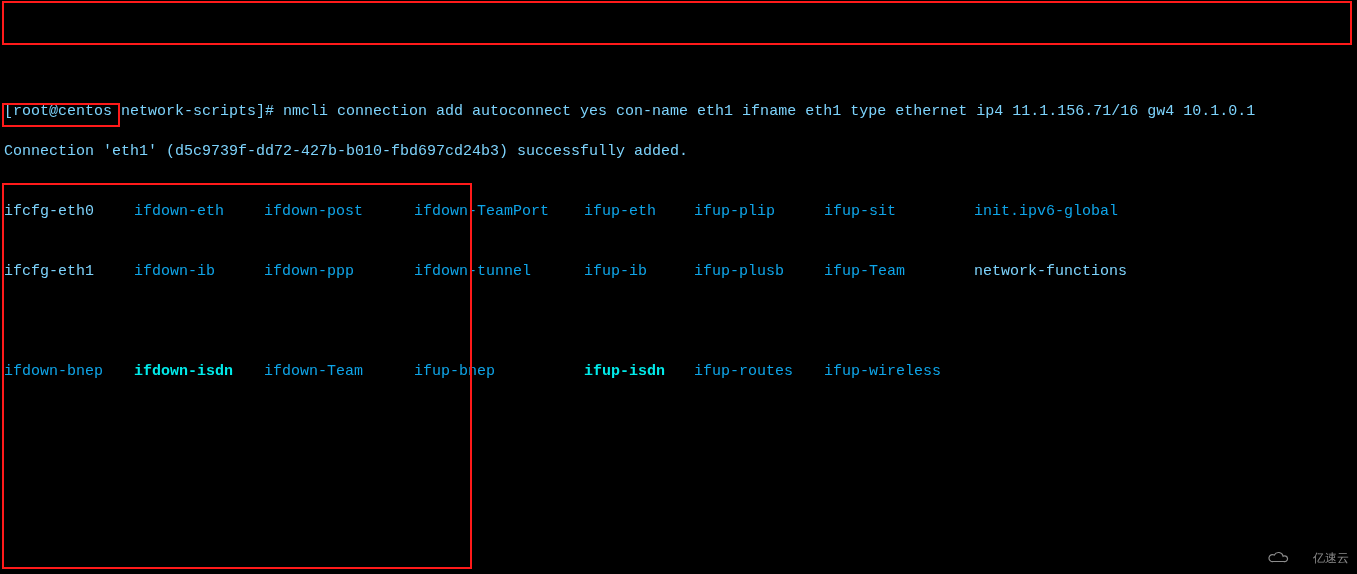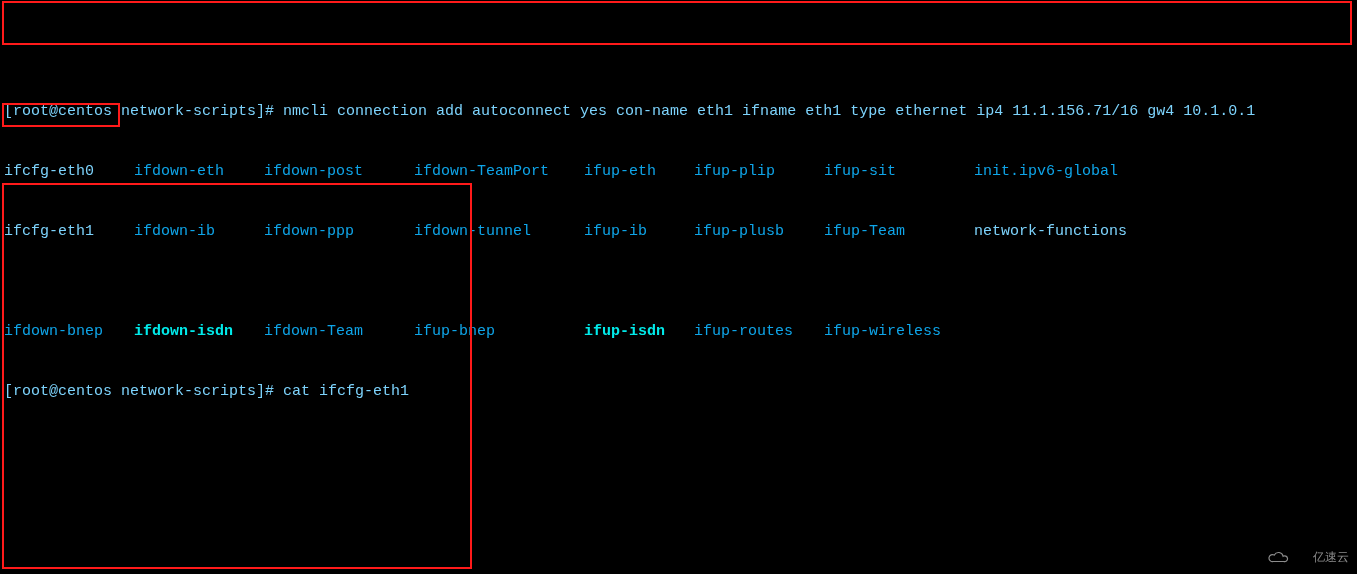--- a/index.html
+++ b/index.html
@@ -47,46 +47,46 @@
   .c3 { width: 150px; }
   .c4 { width: 170px; }
   .c5 { width: 110px; }
   .c6 { width: 130px; }
   .c7 { width: 150px; }
   .c8 { }
   .watermark {
     position: absolute;
     right: 8px; bottom: 6px;
     color: #bbb;
-    font-family: Liberation Mono, monospace;
+    font-family: Liberation Serif, serif;
     font-size: 12px;
     opacity: 0.75;
     display: flex;
     align-items: center;
     gap: 20px;
   }
   .watermark svg { width: 28px; height: 14px; }
 </style>
 </head>
 <body>
 
 
 
 <div class="term">
 <div><span class="white">[root@centos network-scripts]# </span><span class="white">nmcli connection add autoconnect yes con-name eth1 ifname eth1 type ethernet ip4 11.1.156.71/16 gw4 10.1.0.1</span></div>
+<div class="white">Connection 'eth1' (d5c9739f-dd72-427b-b010-fbd697cd24b3) successfully added.</div>
 
 <div><span class="col c1 white">ifcfg-eth0</span><span class="col c2 green">ifdown-eth</span><span class="col c3 green">ifdown-post</span><span class="col c4 green">ifdown-TeamPort</span><span class="col c5 green">ifup-eth</span><span class="col c6 green">ifup-plip</span><span class="col c7 green">ifup-sit</span><span class="col c8 green">init.ipv6-global</span></div>
 
 <div><span class="col c1 white">ifcfg-eth1</span><span class="col c2 green">ifdown-ib</span><span class="col c3 green">ifdown-ppp</span><span class="col c4 green">ifdown-tunnel</span><span class="col c5 green">ifup-ib</span><span class="col c6 green">ifup-plusb</span><span class="col c7 green">ifup-Team</span><span class="col c8 white">network-functions</span></div>
 
 
 
 <div><span class="col c1 green">ifdown-bnep</span><span class="col c2 cyan">ifdown-isdn</span><span class="col c3 green">ifdown-Team</span><span class="col c4 green">ifup-bnep</span><span class="col c5 cyan">ifup-isdn</span><span class="col c6 green">ifup-routes</span><span class="col c7 green">ifup-wireless</span><span class="col c8"></span></div>
 
-<div><span class="white">[root@centos network-scripts]# </span><span class="white">cat ifcfg-eth1</span></div>
 
 
 
 
 
 
 
 
 
 

